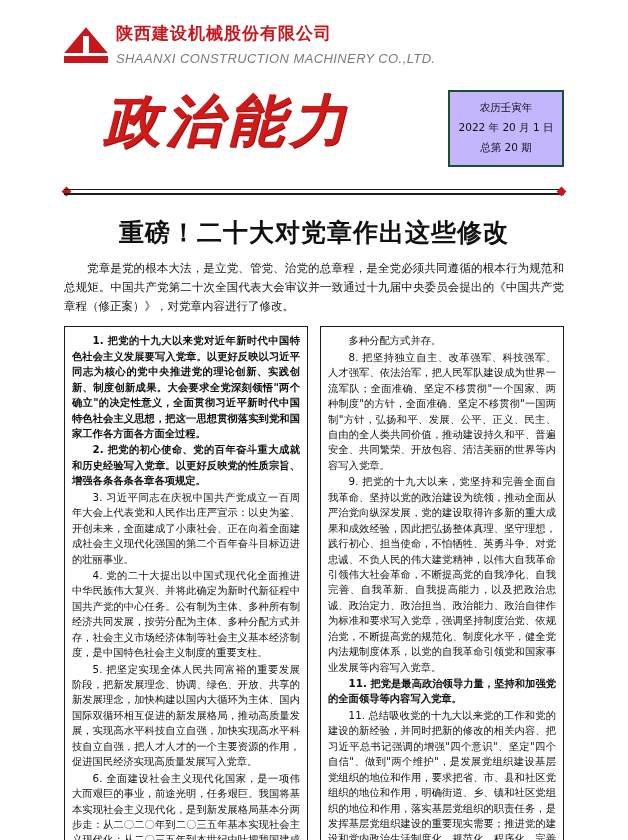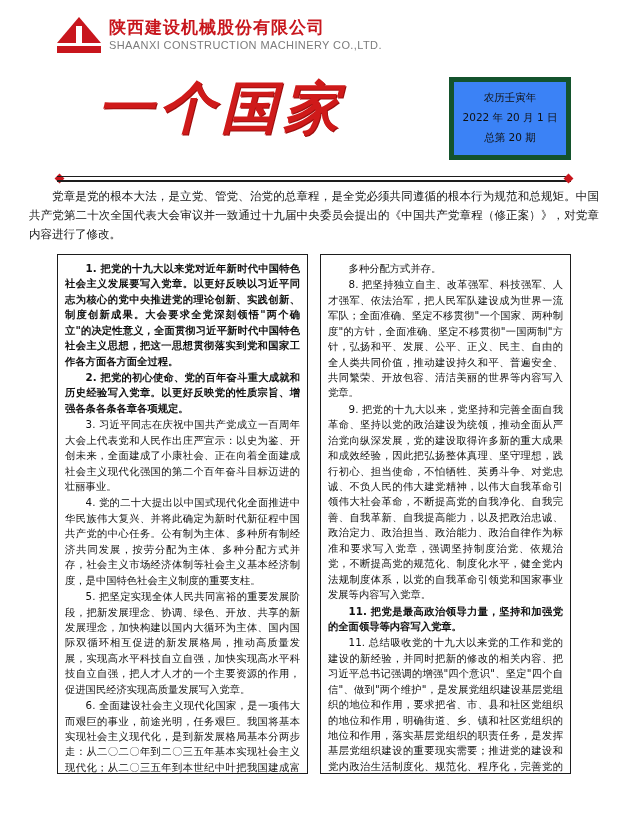--- a/index.html
+++ b/index.html
@@ -13,21 +13,21 @@
     font-family: "DejaVu Sans", "Liberation Sans", sans-serif;
     color: #111;
     overflow: hidden;
     position: relative;
   }
   .page {
     width: 628px;
     height: 840px;
     position: relative;
     box-sizing: border-box;
-    padding: 1px;
+    padding: 8px;
   }
 
   
   .masthead {
     display: flex;
     align-items: center;
     padding: 16px 0 0 56px;
   }
   .logo-mark {
     width: 44px;
@@ -58,25 +58,26 @@
   }
   .logo-text { line-height: 1.15; }
   .logo-cn {
     font-size: 17px;
     font-weight: bold;
     color: #c8161d;
     letter-spacing: 1px;
     font-family: "DejaVu Sans", sans-serif;
   }
   .logo-en {
-    font-size: 11px;
+    font-size: 13px;
     color: #7b7b7b;
     letter-spacing: 0.4px;
-    margin-top: 2px;
+    margin-top: 8px;
     font-family: "Liberation Sans", sans-serif;
+    font-style: italic;
   }
 
   
   .title-band {
     position: relative;
     height: 96px;
     margin-top: 14px;
   }
   .paper-title {
     position: absolute;
@@ -88,27 +89,27 @@
     letter-spacing: 6px;
     font-family: "DejaVu Sans", sans-serif;
     text-shadow: 1px 1px 0 #9d0f0f;
     font-style: italic;
   }
   .issue-box {
     position: absolute;
     right: 56px;
     top: 10px;
     width: 104px;
-    border: 5px solid #14532d;
+    border: 2px solid #14532d;
     padding: 6px 4px 7px;
     text-align: center;
     font-size: 10.5px;
     line-height: 1.9;
     color: #111;
-    background: #3b82f6;
+    background: #c4b5fd;
   }
 
   
   .rule-wrap {
     position: relative;
     margin: 10px 56px 0;
     height: 14px;
   }
   .rule-wrap .r1 {
     position: absolute;
@@ -134,21 +135,21 @@
   .headline {
     text-align: center;
     font-size: 25px;
     font-weight: bold;
     color: #111;
     letter-spacing: 1px;
     margin: 16px 0 10px;
     font-family: "DejaVu Sans", sans-serif;
   }
   .lede {
-    margin: 0 28px 10px;
+    margin: 0 56px 10px;
     font-size: 11.5px;
     line-height: 1.65;
     text-align: justify;
     text-indent: 2em;
     color: #141414;
   }
 
   
   .cols {
     margin: 4px 56px 0;
@@ -185,35 +186,36 @@
       <div class="tri"></div>
       <div class="bar"></div>
     </div>
     <div class="logo-text">
       <div class="logo-cn">陕西建设机械股份有限公司</div>
       <div class="logo-en">SHAANXI CONSTRUCTION MACHINERY CO.,LTD.</div>
     </div>
   </div>
 
   <div class="title-band">
-    <div class="paper-title">一个国家</div>
+    <div class="paper-title">政治能力</div>
     <div class="issue-box">
       <div>农历壬寅年</div>
       <div>2022 年 20 月 1 日</div>
       <div>总第 20 期</div>
     </div>
   </div>
 
   <div class="rule-wrap">
     <div class="dot l"></div>
     <div class="r1"></div>
     <div class="r2"></div>
     <div class="dot r"></div>
   </div>
 
+  <div class="headline">重磅！二十大对党章作出这些修改</div>
 
   <div class="lede">党章是党的根本大法，是立党、管党、治党的总章程，是全党必须共同遵循的根本行为规范和总规矩。中国共产党第二十次全国代表大会审议并一致通过十九届中央委员会提出的《中国共产党章程（修正案）》，对党章内容进行了修改。</div>
 
   <div class="cols">
     <div class="col">
       <p class="b">1. 把党的十九大以来党对近年新时代中国特色社会主义发展要写入党章。以更好反映以习近平同志为核心的党中央推进党的理论创新、实践创新、制度创新成果。大会要求全党深刻领悟"两个确立"的决定性意义，全面贯彻习近平新时代中国特色社会主义思想，把这一思想贯彻落实到党和国家工作各方面各方面全过程。</p>
       <p class="b">2. 把党的初心使命、党的百年奋斗重大成就和历史经验写入党章。以更好反映党的性质宗旨、增强各条各条各章各项规定。</p>
       <p>3. 习近平同志在庆祝中国共产党成立一百周年大会上代表党和人民作出庄严宣示：以史为鉴、开创未来，全面建成了小康社会、正在向着全面建成社会主义现代化强国的第二个百年奋斗目标迈进的壮丽事业。</p>
       <p>4. 党的二十大提出以中国式现代化全面推进中华民族伟大复兴、并将此确定为新时代新征程中国共产党的中心任务。公有制为主体、多种所有制经济共同发展，按劳分配为主体、多种分配方式并存，社会主义市场经济体制等社会主义基本经济制度，是中国特色社会主义制度的重要支柱。</p>
       <p>5. 把坚定实现全体人民共同富裕的重要发展阶段，把新发展理念、协调、绿色、开放、共享的新发展理念，加快构建以国内大循环为主体、国内国际双循环相互促进的新发展格局，推动高质量发展，实现高水平科技自立自强，加快实现高水平科技自立自强，把人才人才的一个主要资源的作用，促进国民经济实现高质量发展写入党章。</p>

